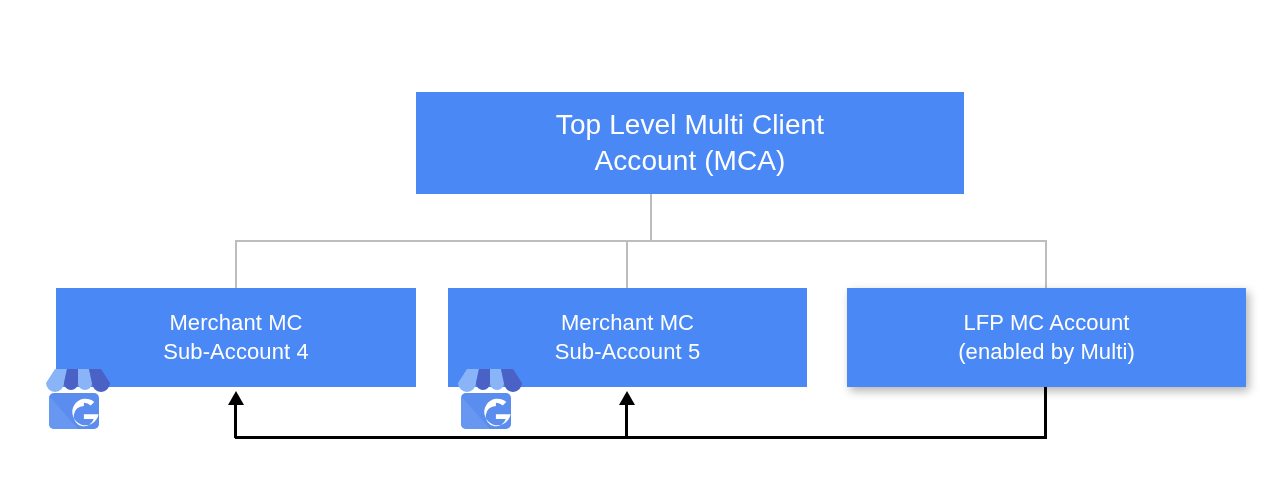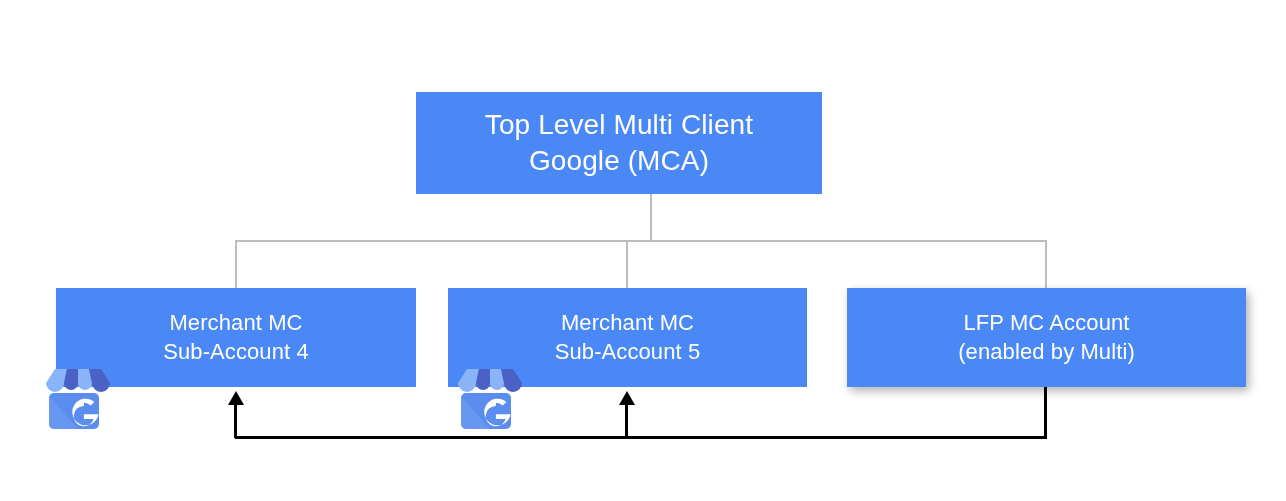--- a/index.html
+++ b/index.html
@@ -24,21 +24,21 @@
     align-items: center;
     justify-content: center;
     text-align: center;
     line-height: 1.28;
     letter-spacing: 0.1px;
     user-select: none;
   }
   .node-box .label-line { display: block; white-space: nowrap; }
 
   #mca-box {
-    left: 416px; top: 92px; width: 406px; height: 102px;
+    left: 416px; top: 92px; width: 548px; height: 102px;
     font-size: 28px;
   }
   #merchant-1-box {
     left: 56px; top: 288px; width: 360px; height: 99px;
     font-size: 22px;
   }
   #merchant-2-box {
     left: 448px; top: 288px; width: 359px; height: 99px;
     font-size: 22px;
   }
@@ -97,21 +97,21 @@
   <div class="black-line" id="fb-bus"></div>
   <div class="black-line" id="fb-right-riser"></div>
   <div class="black-line" id="fb-arm-1"></div>
   <div class="black-line" id="fb-arm-2"></div>
   <div class="arrow-head" id="arrow-head-1"></div>
   <div class="arrow-head" id="arrow-head-2"></div>
 
   <div class="node-box" id="mca-box">
     <div>
       <span class="label-line">Top Level Multi Client</span>
-      <span class="label-line">Google (MCA)</span>
+      <span class="label-line">Account (MCA)</span>
     </div>
   </div>
 
   <div class="node-box" id="merchant-1-box">
     <div>
       <span class="label-line">Merchant MC</span>
       <span class="label-line">Sub-Account 4</span>
     </div>
   </div>
 

